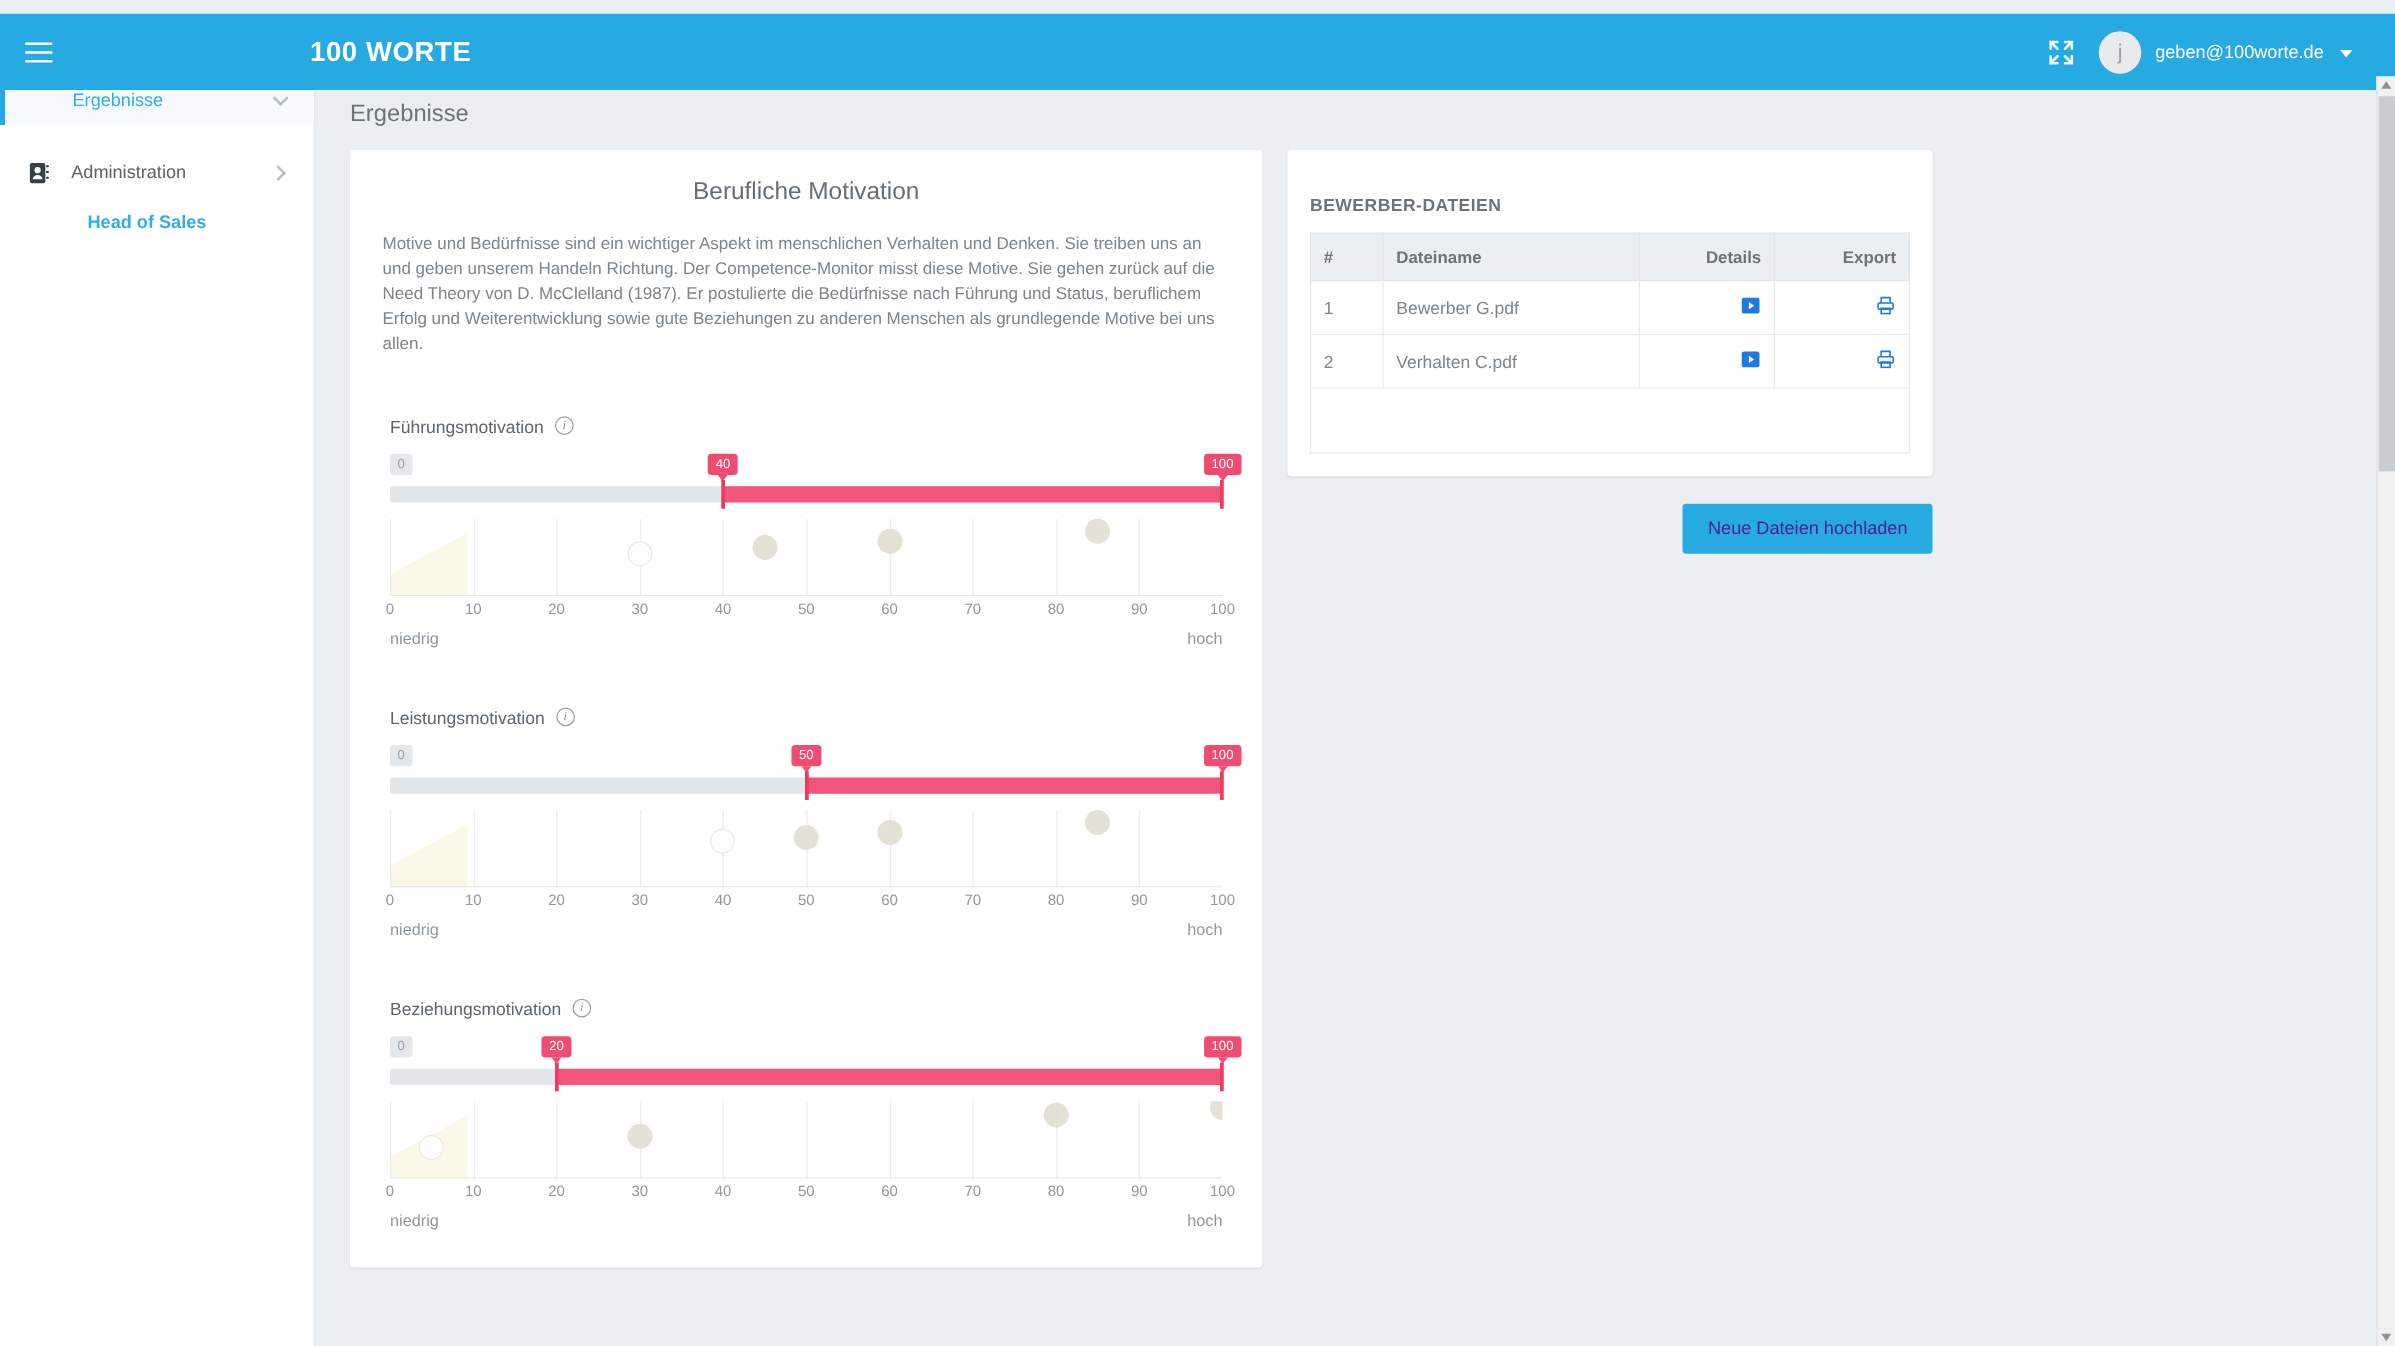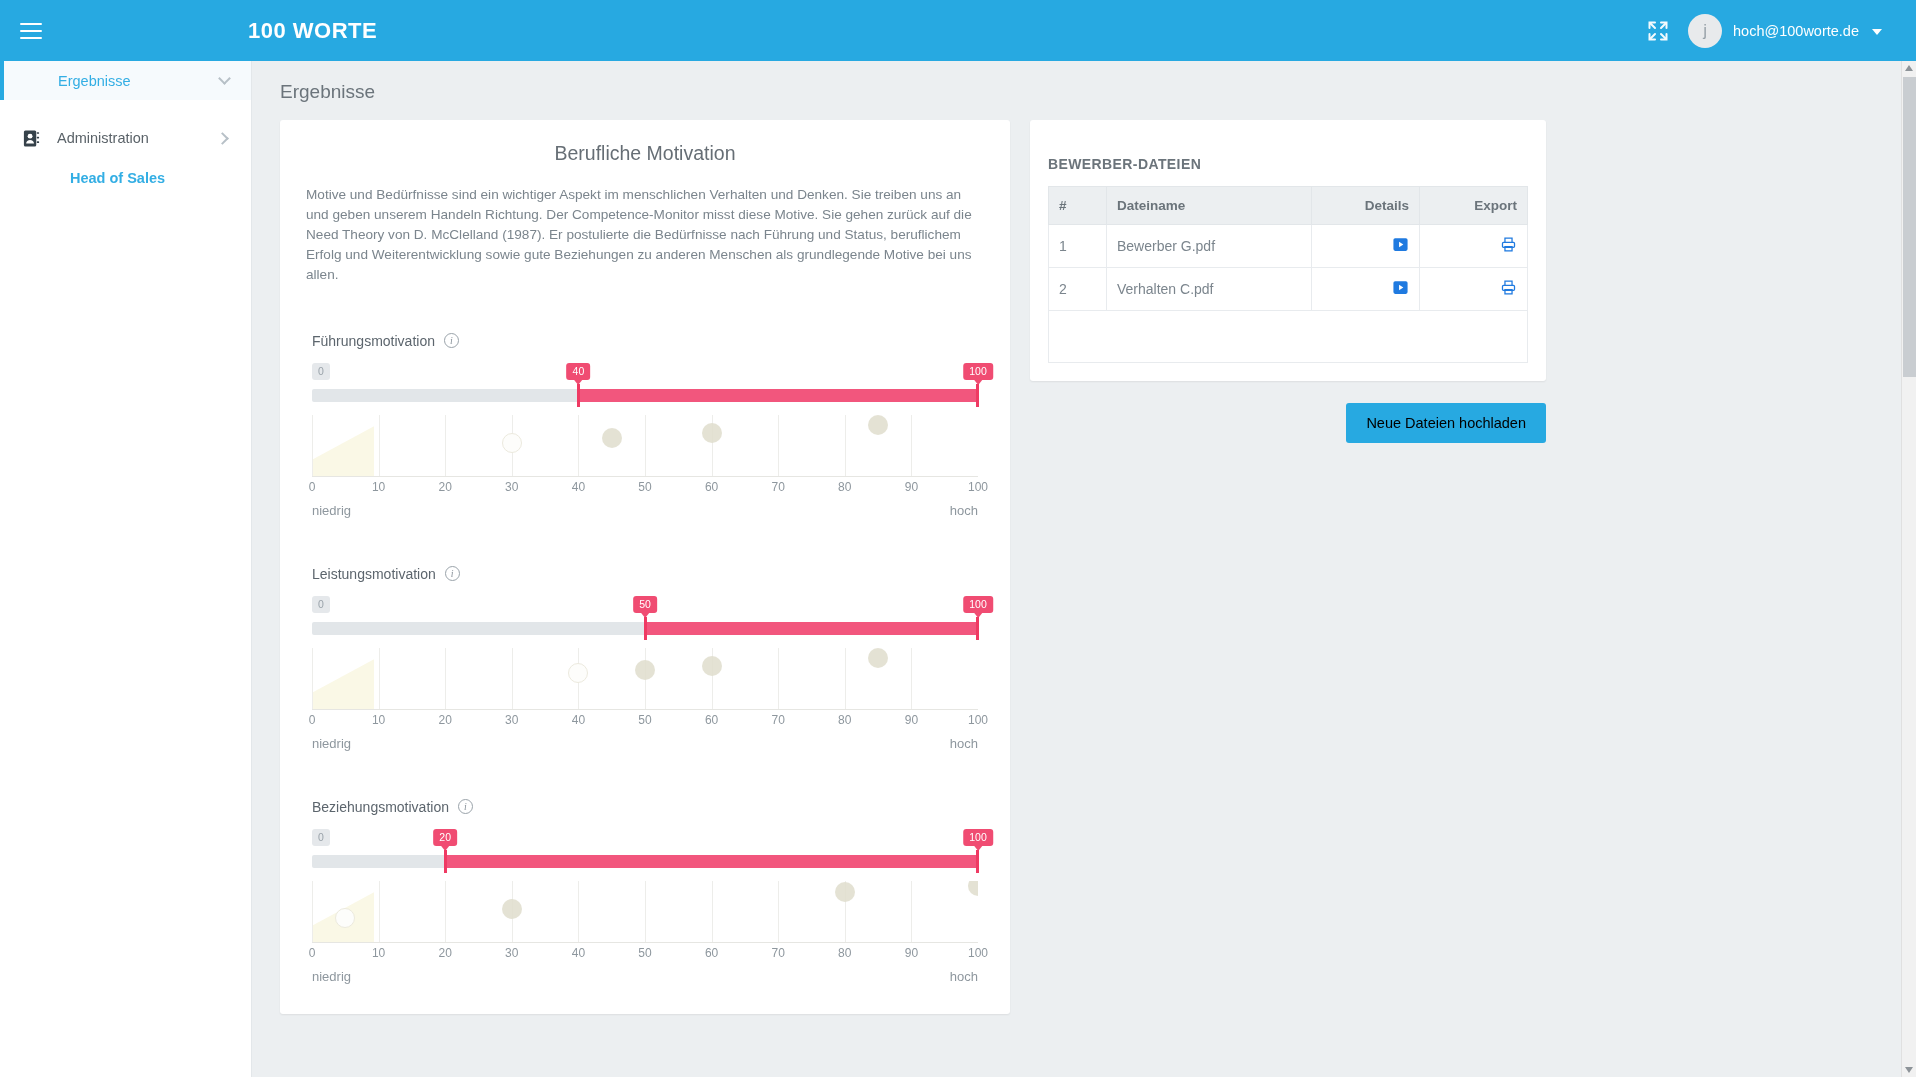--- a/index.html
+++ b/index.html
@@ -5,21 +5,21 @@
   * { box-sizing: border-box; margin: 0; padding: 0; }
   html, body {
     width: 1916px; height: 1077px;
     font-family: "Liberation Sans", sans-serif;
     background: #eceff1;
     overflow: hidden;
   }
 
   
   .header {
-    position: absolute; top: 0; left: 0; right: 0; height: 61px;
+    position: absolute; top: 11px; left: 0; right: 0; height: 61px;
     background: #27a9e1; display: flex; align-items: center;
     z-index: 20;
   }
   .hamburger {
     width: 22px; height: 16px; margin-left: 20px; margin-right: 8px;
     display: flex; flex-direction: column; justify-content: space-between;
     cursor: pointer;
   }
   .hamburger span { display: block; height: 2px; background: #fff; border-radius: 1px; }
   .brand {
@@ -174,21 +174,21 @@
   }
   table.files th.center, table.files td.center { text-align: right; }
   table.files td {
     padding: 11px 10px; font-size: 14px; color: #7b858d;
     border: 1px solid #e8ebee; background: #fff;
   }
   table.files tr.empty td { height: 52px; border-top: 1px solid #e8ebee; }
   .ico-btn { cursor: pointer; display: inline-flex; }
   .btn-upload {
     margin: 22px 0 0 auto; display: block;
-    background: #27a9e1; color: #000000; border: none; border-radius: 3px;
+    background: #27a9e1; color: #4c1d95; border: none; border-radius: 3px;
     font-size: 14.5px; padding: 12px 20px; cursor: pointer;
     font-family: "Liberation Sans", sans-serif;
   }
   .btn-row { display: flex; }
 
   
   .scrollbar {
     position: absolute; top: 61px; right: 0; bottom: 0; width: 15px;
     background: #f1f1f1; border-left: 1px solid #e0e0e0; z-index: 30;
   }
@@ -221,21 +221,21 @@
         <path d="M20.5 15v5.5H15"></path>
           <path d="M9 20.5H3.5V15"></path>
         <path d="M4 4l5 5"></path>
           <path d="M20 4l-5 5"></path>
         <path d="M20 20l-5-5"></path>
           <path d="M4 20l5-5"></path>
       </g>
     </svg>
     <div class="user-block">
       <div class="avatar">j</div>
-      <span class="user-email">hoch@100worte.de</span>
+      <span class="user-email">geben@100worte.de</span>
       <span class="caret-down"></span>
     </div>
   </div>
 </div>
 
 <div class="sidebar">
 
 
 
   <div class="nav-item sub active">

